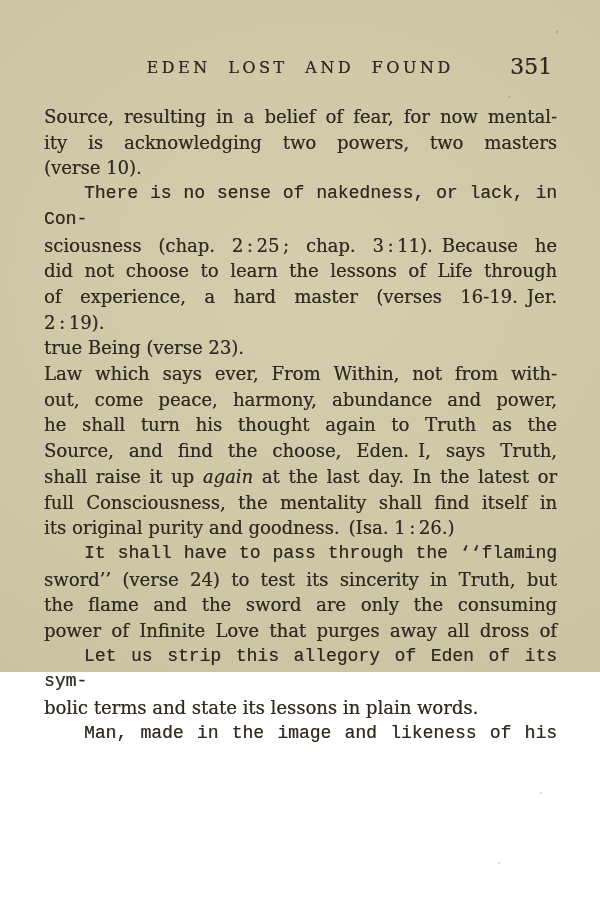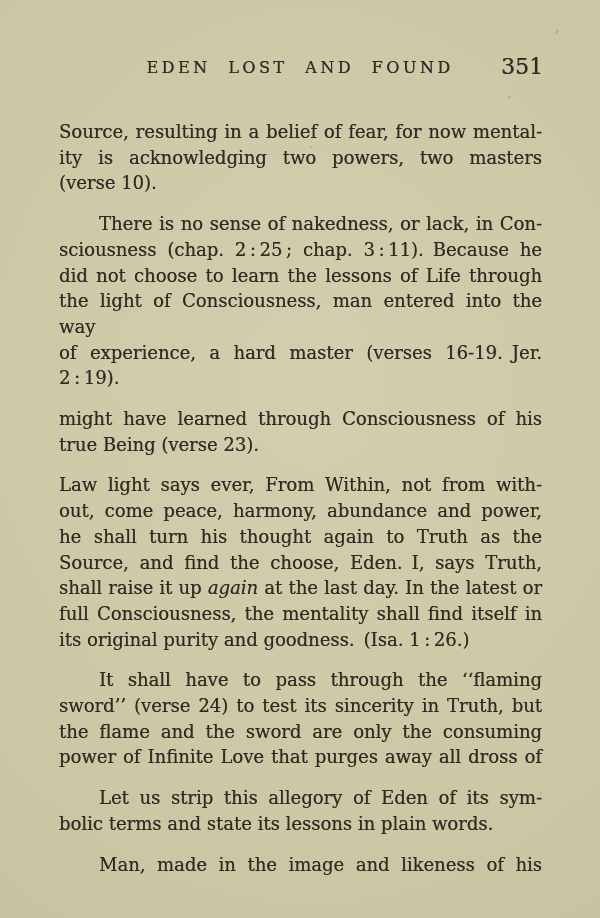--- a/index.html
+++ b/index.html
@@ -3,21 +3,21 @@
 <meta charset="utf-8">
 <style>
   html, body { margin: 0; padding: 0; }
   body {
     width: 600px; height: 918px;
     font-family: "DejaVu Serif", serif;
     overflow: hidden;
   }
   .page {
     position: absolute; inset: 0;
-    width: 600px; height: 918px;
+    width: 600px; height: 672px;
     background:
       radial-gradient(ellipse 130% 100% at 52% 42%,
         rgba(214,207,175,0.9) 0%,
         rgba(205,198,165,0.9) 55%,
         rgba(193,186,152,0.9) 100%),
       #ccc5a4;
   }
   .running-header {
     position: absolute;
     top: 58px; left: 0; right: 0;
@@ -28,43 +28,43 @@
     left: 0; right: 0;
     text-align: center;
     font-size: 16px;
     letter-spacing: 3.5px;
     word-spacing: 9px;
     color: #2f2b22;
     text-shadow: 0.4px 0 0 rgba(47,43,34,0.65);
   }
   .page-number {
     position: absolute;
-    right: 57px; top: -4px;
+    right: 48px; top: -4px;
     font-size: 22px;
     color: #2f2b22;
     text-shadow: 0.4px 0 0 rgba(47,43,34,0.65);
     text-align: right;
   }
   .page-body {
     position: absolute;
     top: 104px; left: 44px;
     width: 513px;
     color: #2e2a21;
     font-size: 18px;
     line-height: 25.7px;
     text-shadow: 0.35px 0 0 rgba(46,42,33,0.6);
   }
-  .para { margin: 15px; }
+  .para { margin: 0; }
   .line {
     text-align: justify;
     text-align-last: justify;
     white-space: normal;
   }
   .line.lastline { text-align-last: left; }
-  .line.indent { text-indent: 40px; }
+  .line.indent { text-indent: 40px; font-family: Liberation Mono, monospace; }
   .line i { }
   
   .speck {
     position: absolute;
     background: rgba(110,100,70,0.30);
     border-radius: 50%;
   }
   .speck.s1 { left: 508px; top: 96px;  width: 3px; height: 2px; }
   .speck.s2 { left: 556px; top: 30px;  width: 2px; height: 4px; transform: rotate(30deg); }
   .speck.s3 { left: 310px; top: 146px; width: 2px; height: 2px; }
@@ -84,30 +84,28 @@
   <div class="page-body">
       <div class="para">
         <div class="line">Source, resulting in a belief of fear, for now mental-</div>
         <div class="line">ity is acknowledging two powers, two masters</div>
         <div class="line lastline">(verse 10).</div>
       </div>
       <div class="para">
         <div class="line indent">There is no sense of nakedness, or lack, in Con-</div>
         <div class="line">sciousness (chap. 2 : 25 ; chap. 3 : 11). Because he</div>
         <div class="line">did not choose to learn the lessons of Life through</div>
-        <div class="line">the light of Consciousness, man entered into the way</div>
         <div class="line">of experience, a hard master (verses 16-19. Jer.</div>
         <div class="line lastline">2 : 19).</div>
       </div>
       <div class="para">
-        <div class="line">might have learned through Consciousness of his</div>
         <div class="line lastline">true Being (verse 23).</div>
       </div>
       <div class="para">
-        <div class="line">Law light says ever, From Within, not from with-</div>
+        <div class="line">Law which says ever, From Within, not from with-</div>
         <div class="line">out, come peace, harmony, abundance and power,</div>
         <div class="line">he shall turn his thought again to Truth as the</div>
         <div class="line">Source, and find the choose, Eden. I, says Truth,</div>
         <div class="line">shall raise it up <i>again</i> at the last day. In the latest or</div>
         <div class="line">full Consciousness, the mentality shall find itself in</div>
         <div class="line lastline">its original purity and goodness. (Isa. 1 : 26.)</div>
       </div>
       <div class="para">
         <div class="line indent">It shall have to pass through the ‘‘flaming</div>
         <div class="line">sword’’ (verse 24) to test its sincerity in Truth, but</div>

